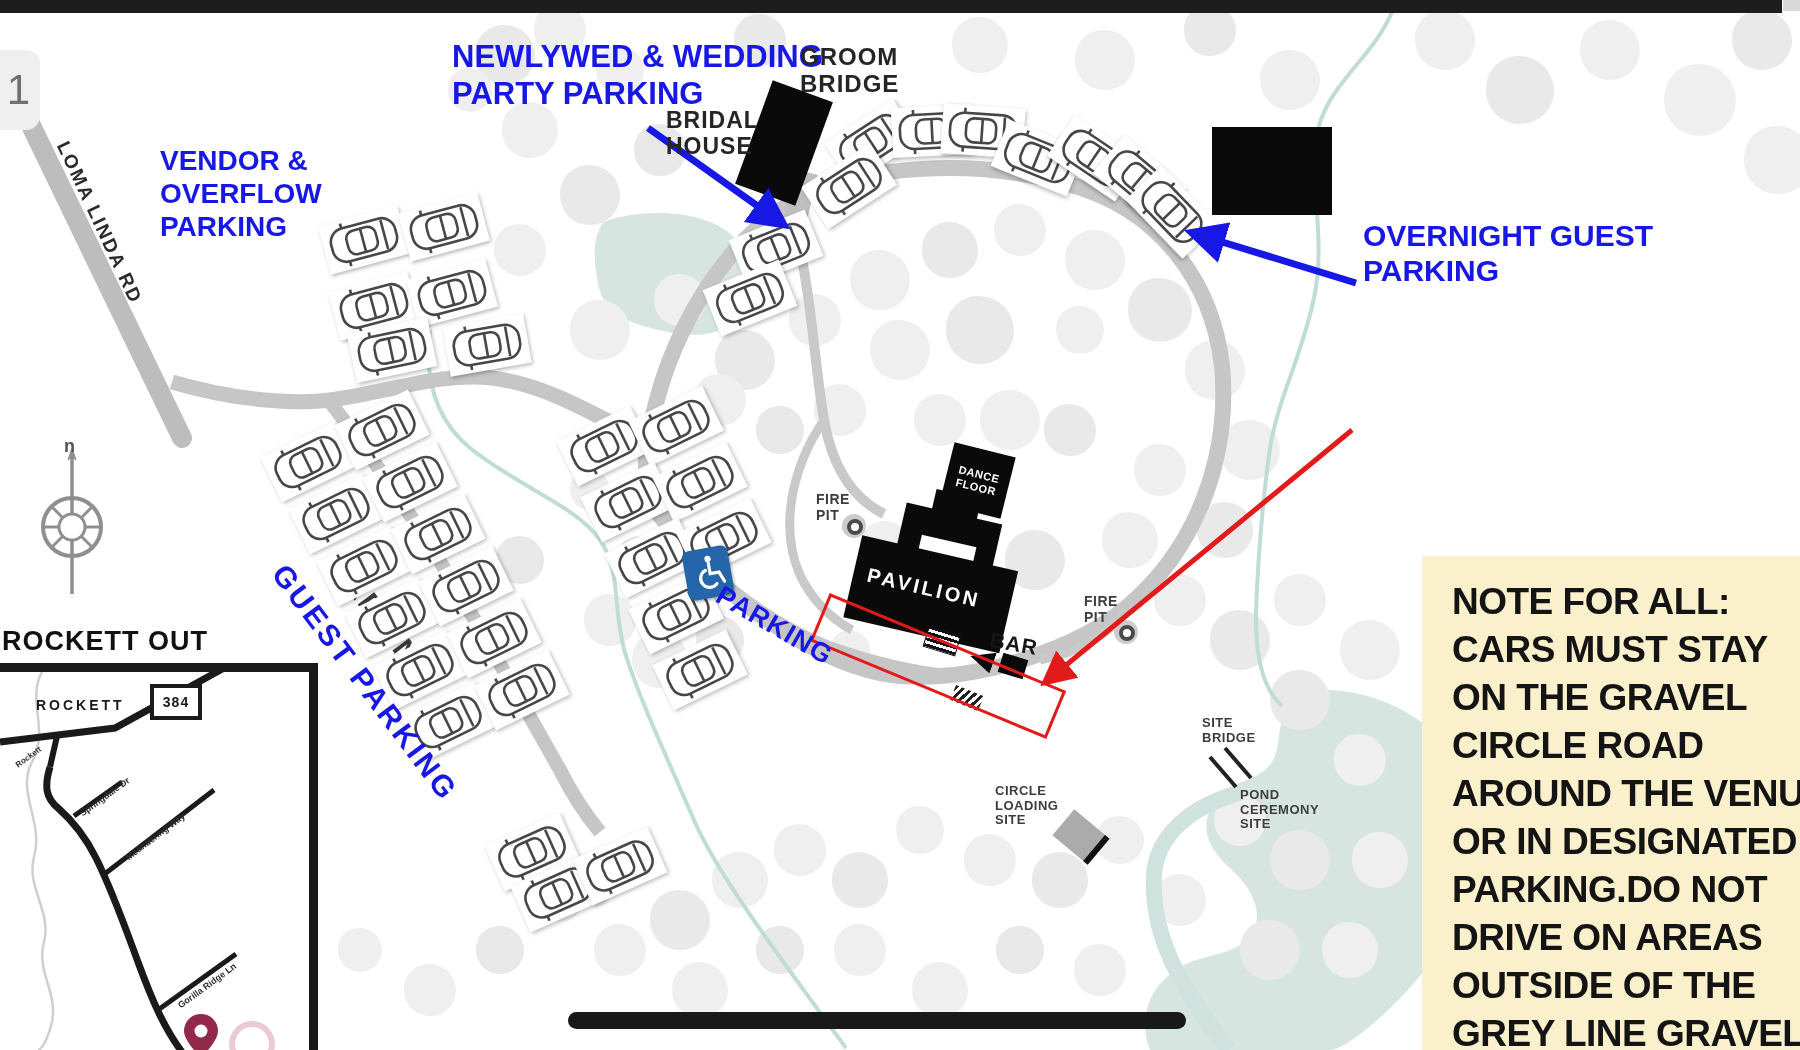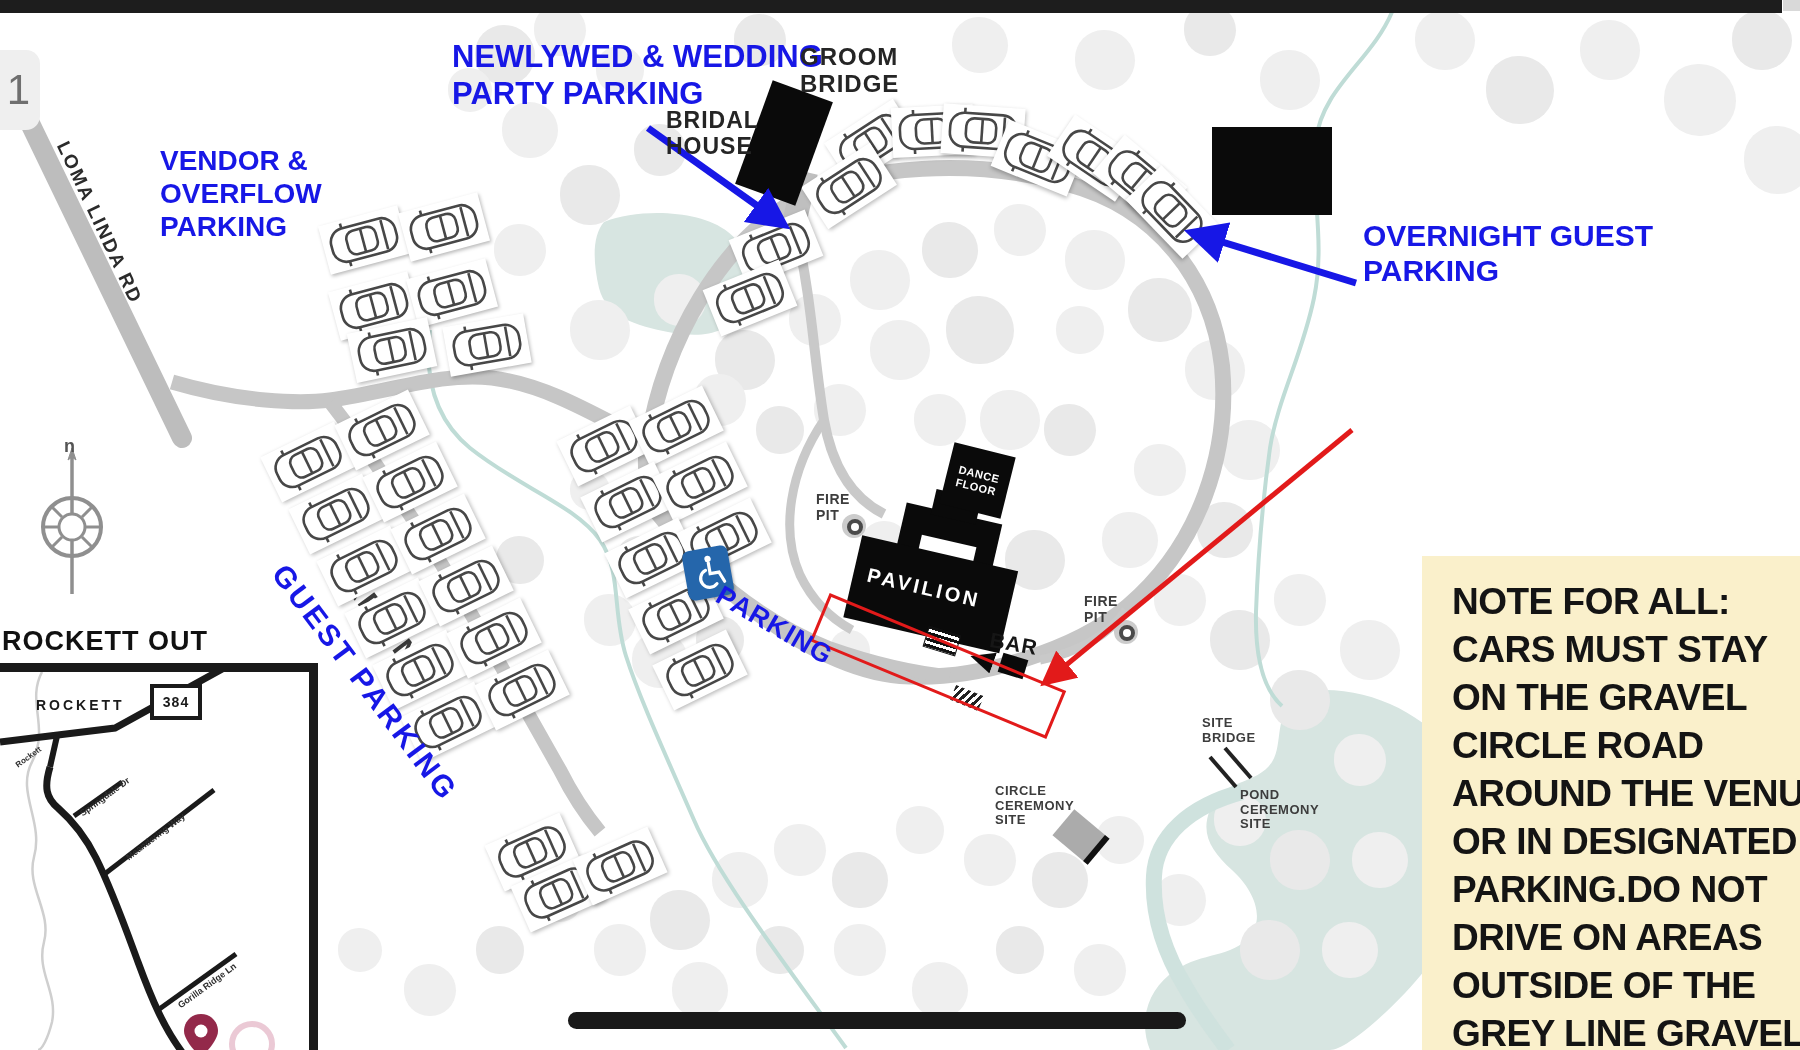--- a/index.html
+++ b/index.html
@@ -738,21 +738,21 @@
   <div class="lbl blue rot" style="left:726px;top:580px;font-size:27px;letter-spacing:1px;transform:rotate(30deg);">PARKING</div>
 
   <div class="lbl gry" style="left:816px;top:492px;font-size:14px;letter-spacing:.5px;">FIRE
 PIT</div>
   <div class="lbl gry" style="left:1084px;top:594px;font-size:14px;letter-spacing:.5px;">FIRE
 PIT</div>
 
   <div class="lbl blk rot" style="left:992px;top:628px;font-size:21px;letter-spacing:1px;transform:rotate(10deg);color:#161616;">BAR</div>
 
   <div class="lbl gry" style="left:995px;top:784px;font-size:13px;letter-spacing:.5px;">CIRCLE
-CEREMONY
+LOADING
 SITE</div>
   <div class="lbl gry" style="left:1202px;top:716px;font-size:13px;letter-spacing:.5px;">SITE
 BRIDGE</div>
   <div class="lbl gry" style="left:1240px;top:788px;font-size:13px;letter-spacing:.5px;">POND
 CEREMONY
 SITE</div>
 
   <div id="note-box">
     <div id="note-text">NOTE FOR ALL:
 CARS MUST STAY

